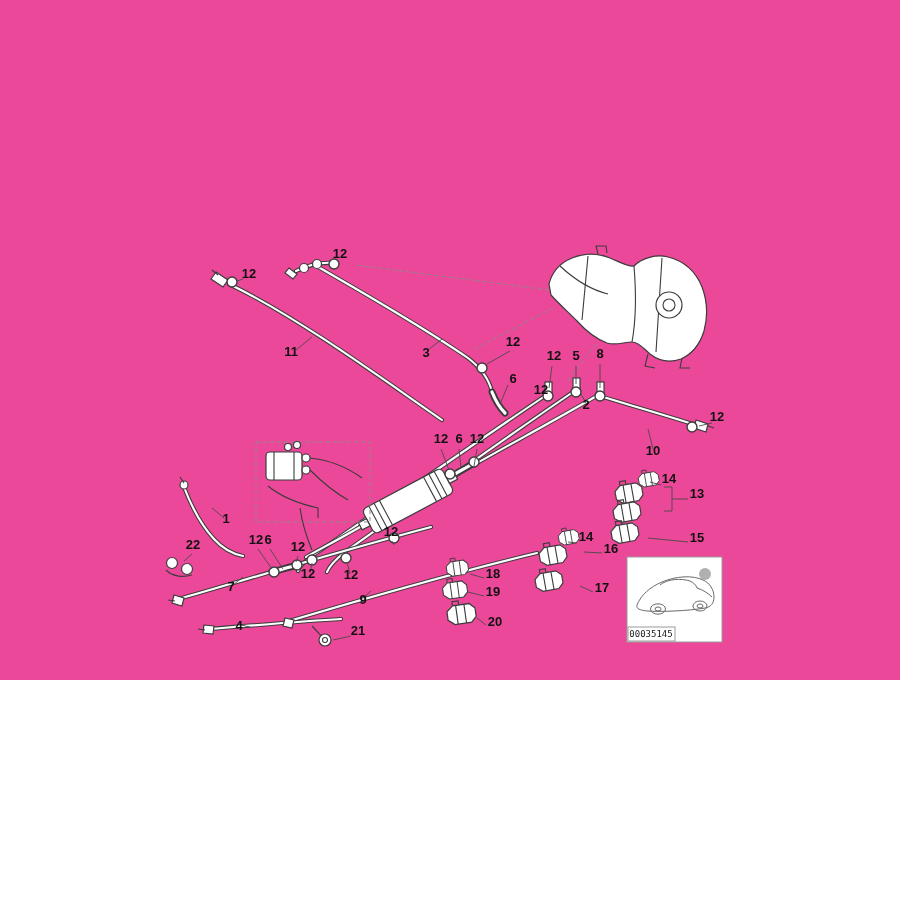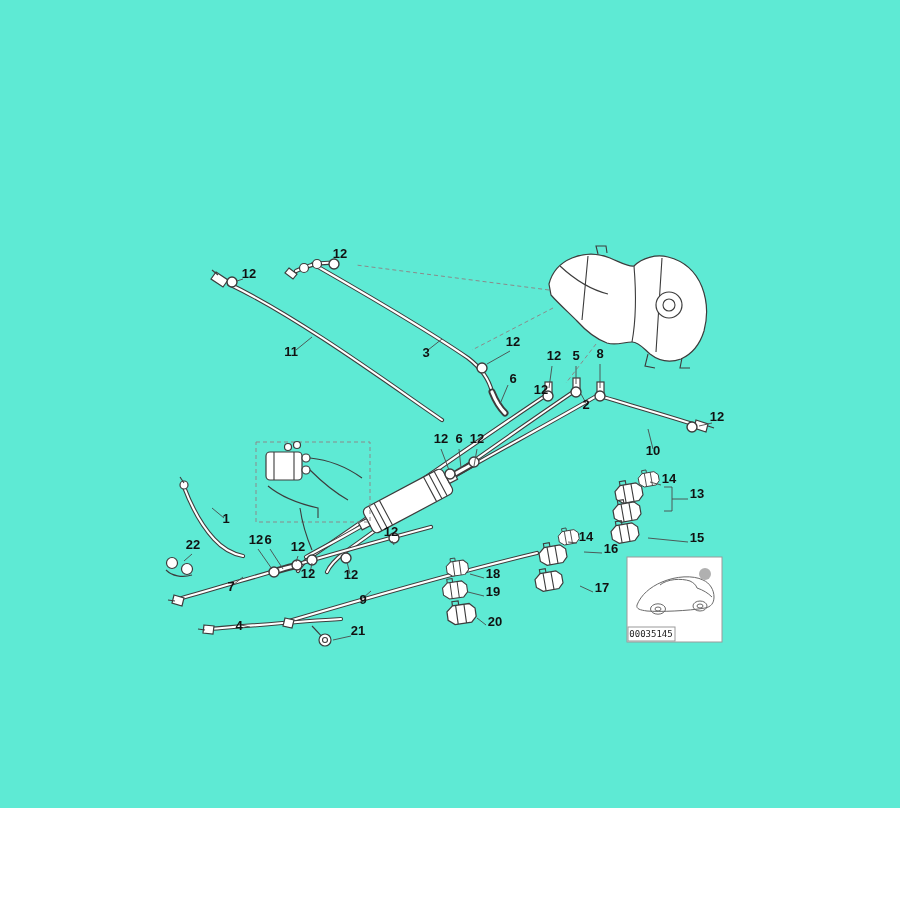--- a/index.html
+++ b/index.html
@@ -1,16 +1,16 @@
 <!DOCTYPE html>
 <html><head>
 <meta charset="utf-8">
 <style>
   html,body{margin:0;padding:0;background:#fff;}
-  .canvas{position:relative;width:900px;height:808px;background:#5eead4;overflow:hidden;
+  .canvas{position:relative;width:900px;height:680px;background:#ec4899;overflow:hidden;
           font-family:"Liberation Sans","DejaVu Sans",sans-serif;}
   svg{position:absolute;left:0;top:0;}
   .pipe-outer{stroke:#3c3c3c;stroke-width:4.2;fill:none;stroke-linecap:round;}
   .pipe-inner{stroke:#ffffff;stroke-width:2.1;fill:none;stroke-linecap:round;}
   .hose-outer{stroke:#3c3c3c;stroke-width:7;fill:none;stroke-linecap:round;}
   .hose-inner{stroke:#ffffff;stroke-width:3.2;fill:none;stroke-linecap:round;}
   .thin{stroke:#3c3c3c;stroke-width:1.1;fill:none;}
   .part{stroke:#3c3c3c;stroke-width:1.2;fill:#ffffff;}
   .clamp{stroke:#3c3c3c;stroke-width:1.4;fill:#ffffff;}
   .leader line, .leader path{stroke:#4a4a4a;stroke-width:0.9;fill:none;}

